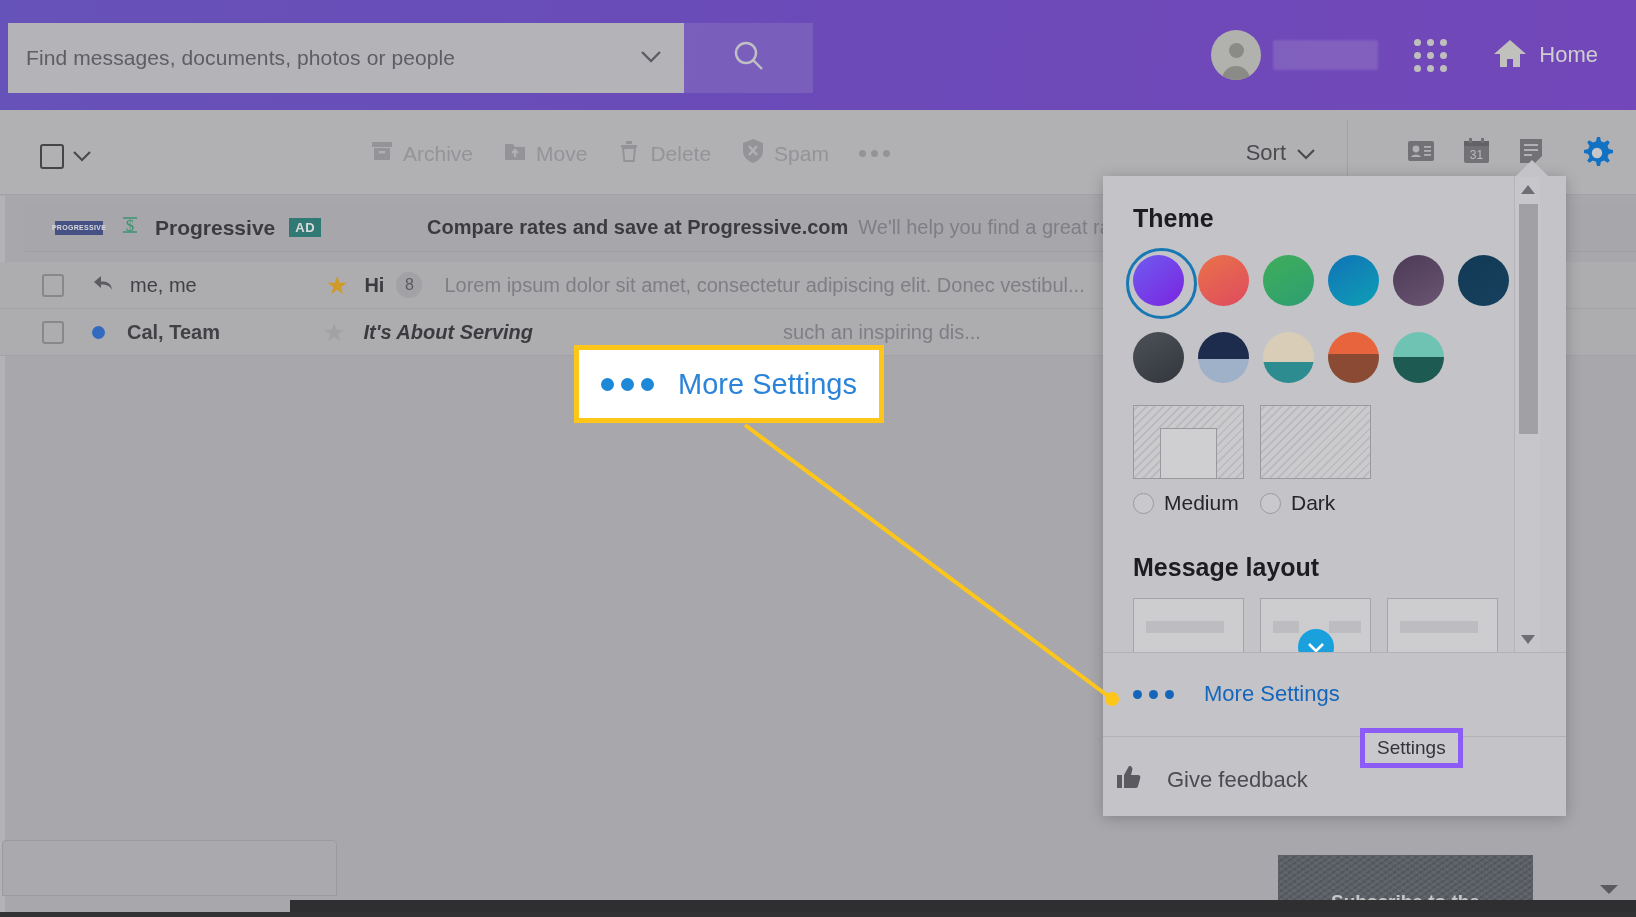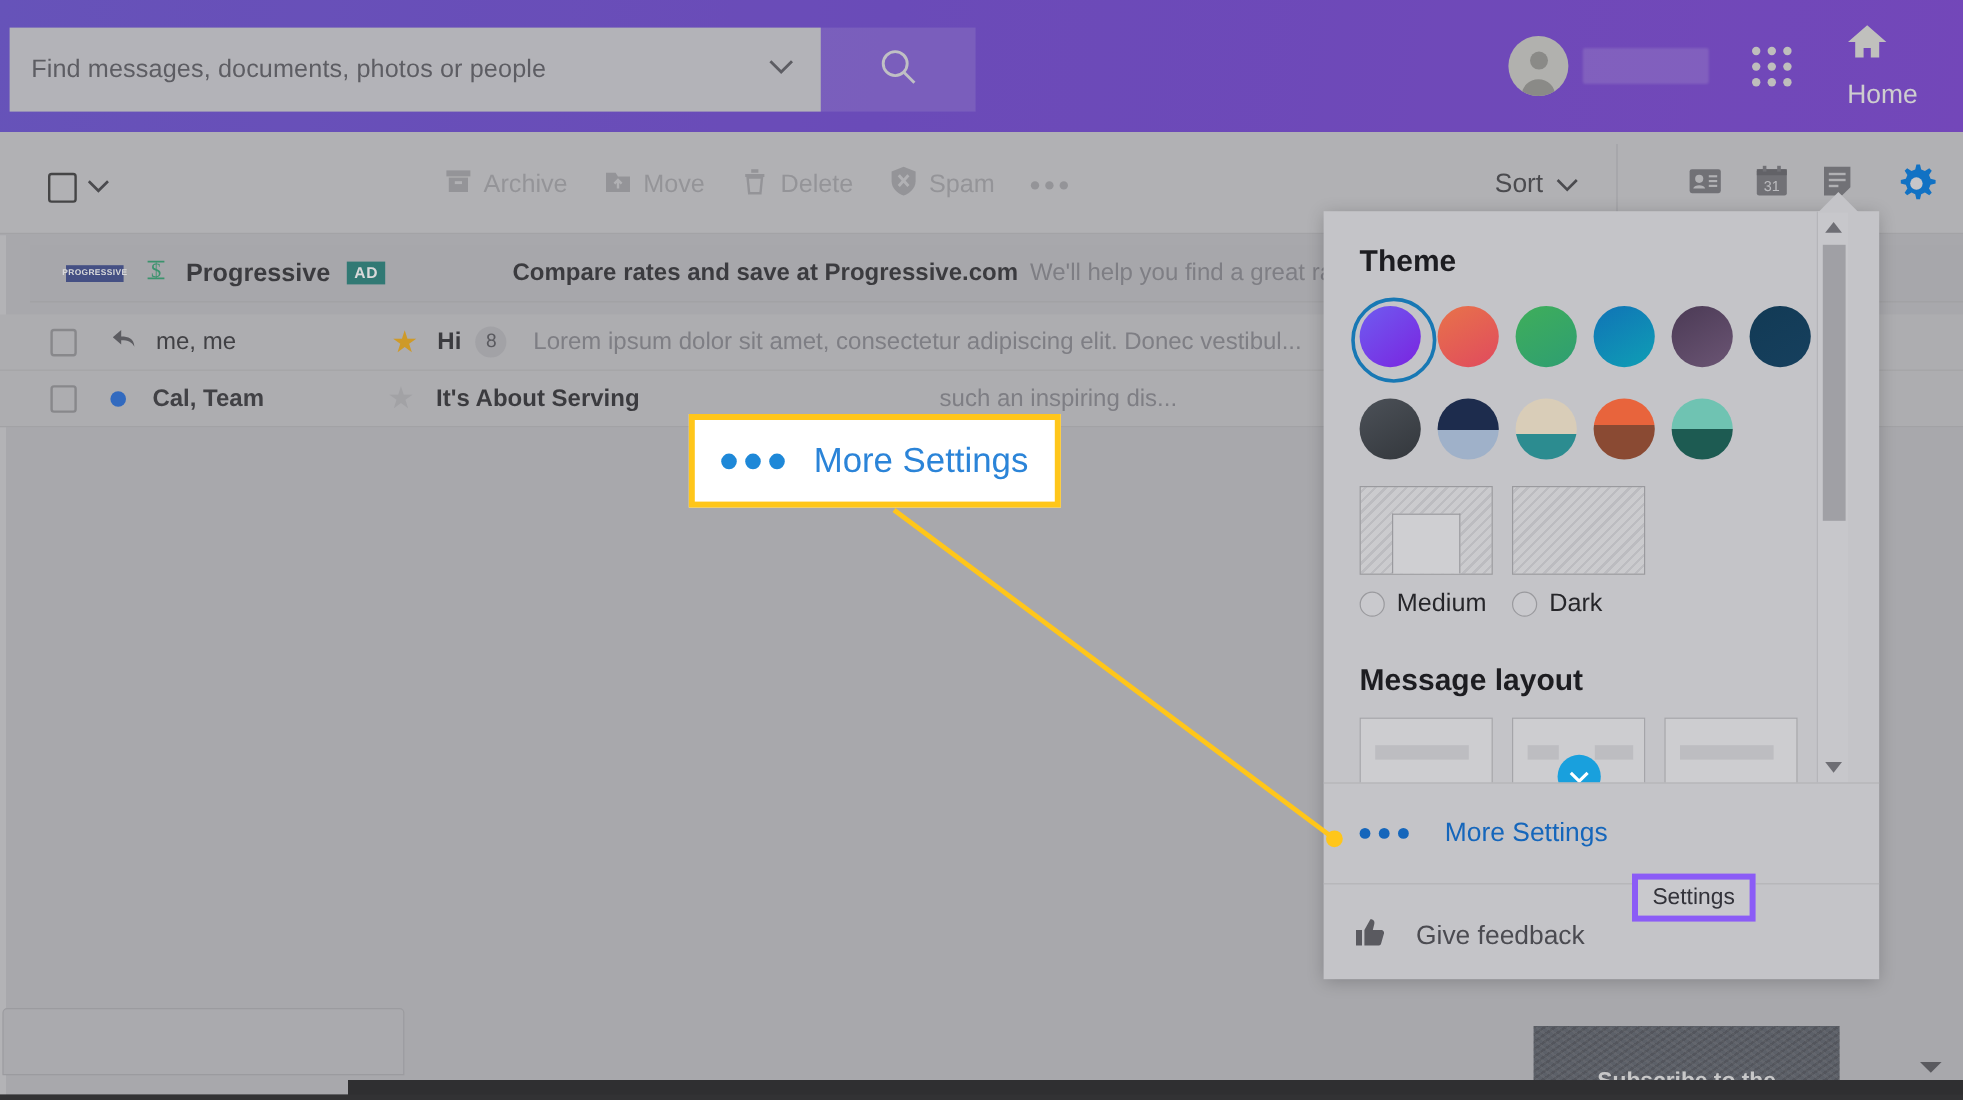--- a/index.html
+++ b/index.html
@@ -37,21 +37,21 @@
   .avatar-box { display:flex; align-items:center; gap:12px; margin-right:36px; }
   .avatar {
     width:50px; height:50px; border-radius:50%; background:#c6c6c0;
     display:flex; align-items:flex-end; justify-content:center; overflow:hidden;
   }
   .avatar-head { width:15px; height:15px; border-radius:50%; background:#8e8e88; position:absolute; margin-bottom:22px;}
   .avatar-body { width:28px; height:14px; border-radius:14px 14px 0 0; background:#8e8e88; }
   .name-blur { width:105px; height:30px; background:rgba(255,255,255,0.16); border-radius:2px; filter:blur(1px); }
   .grid-icon { display:grid; grid-template-columns:repeat(3,7px); grid-gap:6px; margin-right:46px; }
   .grid-dot { width:7px; height:7px; border-radius:50%; background:#d9d9d4; }
-  .home-box { display:flex; align-items:flex-start; gap:12px; margin-right:38px;flex-direction:column; }
+  .home-box { display:flex; align-items:center; gap:12px; margin-right:38px; }
   .home-label { color:#efefef; font-size:22px; }
 
   
   .listbar {
     position:absolute; left:0; top:110px; width:1636px; height:85px;
     background:#c6c6c9; border-bottom:1px solid #b2b2b5; z-index:4;
   }
   .sel-checkbox {
     position:absolute; left:40px; top:144px; width:24px; height:25px;
     border:2px solid #2b2b2b; border-radius:3px; background:transparent; z-index:6;
@@ -367,21 +367,21 @@
       <span class="count-badge">8</span>
       <span class="snippet">Lorem ipsum dolor sit amet, consectetur adipiscing elit. Donec vestibul...</span>
     </div>
 
 
     <div class="mailrow">
       <div class="row-cb"></div>
       <span class="unread-dot" style="margin-left:28px;"></span>
       <span class="sender bold" style="width:196px;">Cal, Team</span>
       <span class="star">★</span>
-      <span class="subj" style="margin-left:18px;">It's About Serving</span>
+      <span class="subj" style="margin-left:18px;font-style:italic;">It's About Serving</span>
       <span class="snippet" style="margin-left:250px;">such an inspiring dis...</span>
     </div>
   </div>
 
   <div class="leftedge"></div>
   <div class="bl-box"></div>
   <div class="ad-tile">
     <span>Subscribe to the</span>
   </div>
   <span class="sb-down-arrow">
@@ -473,21 +473,21 @@
     <div class="panel-divider" style="top:476px;"></div>
     <div class="panel-link" style="left:30px; top:505px;">
       <span class="blue-dots">
           <span></span>
           <span></span>
           <span></span>
         </span>
       <span class="more-link">More Settings</span>
     </div>
     <div class="panel-divider" style="top:560px;"></div>
-    <div class="panel-link" style="left:25px; top:588px;">
+    <div class="panel-link" style="left:12px; top:588px;">
       <span>
         <svg width="28" height="26" viewBox="0 0 28 26">
             <path d="M2 11 h5 v13 H2 Z" fill="#5a5a60"></path>
             <path d="M9 11 L14 2 c3 0 4 2 3 5 l-1 4 h7 c2 0 3 2 2 4 l-2 7 c-.6 2-1.6 2-3 2 H9 Z" fill="#5a5a60"></path>
           </svg>
       </span>
       <span class="feedback-link">Give feedback</span>
     </div>
   </div>
 

